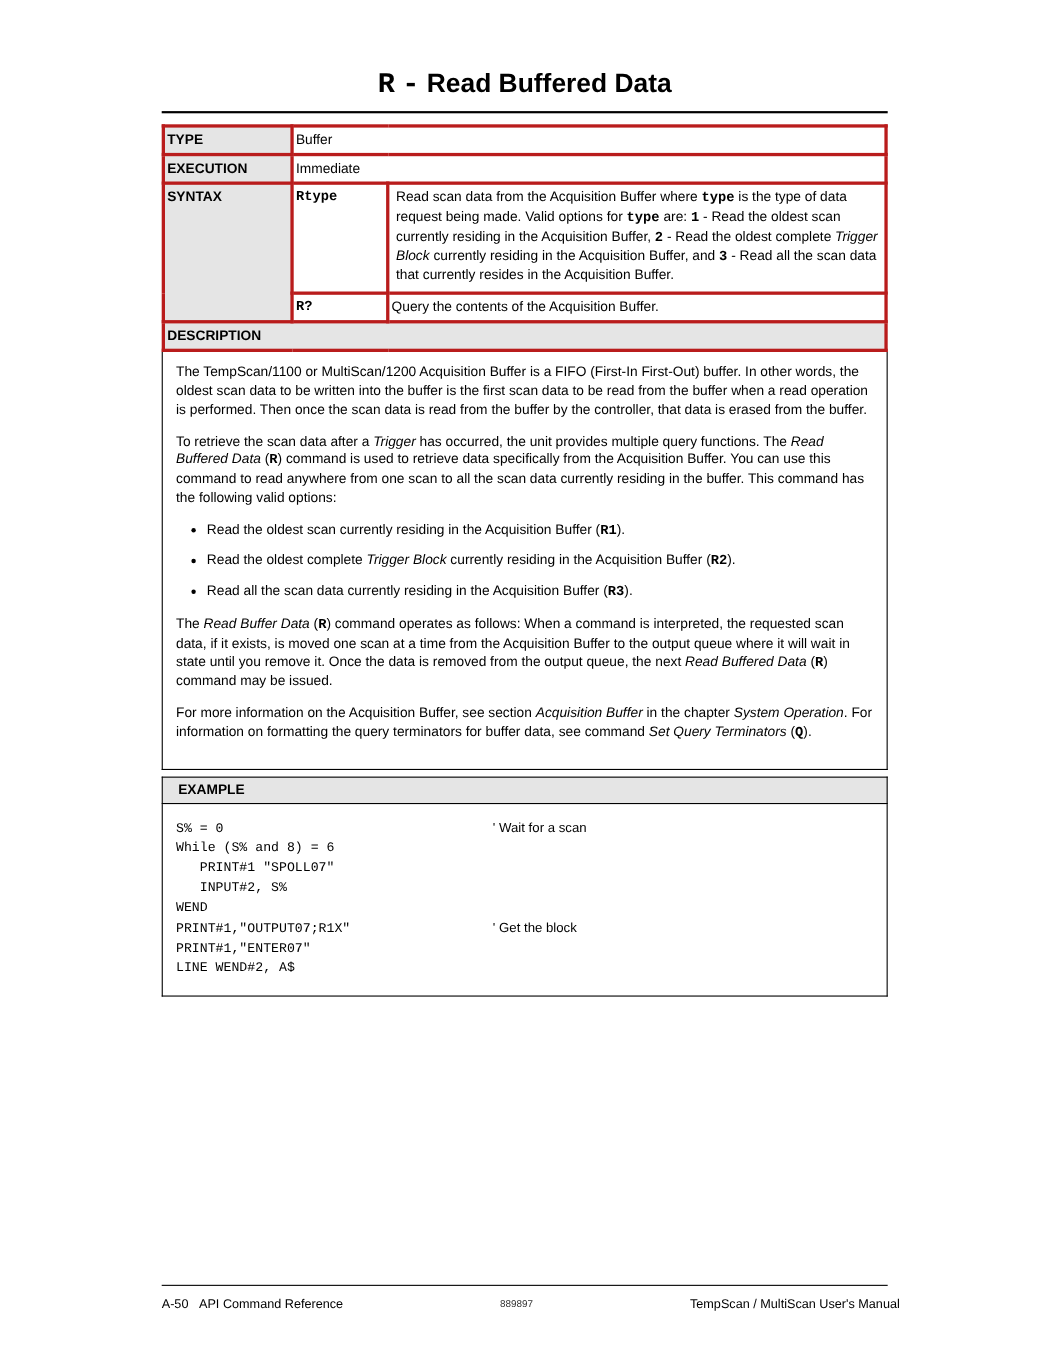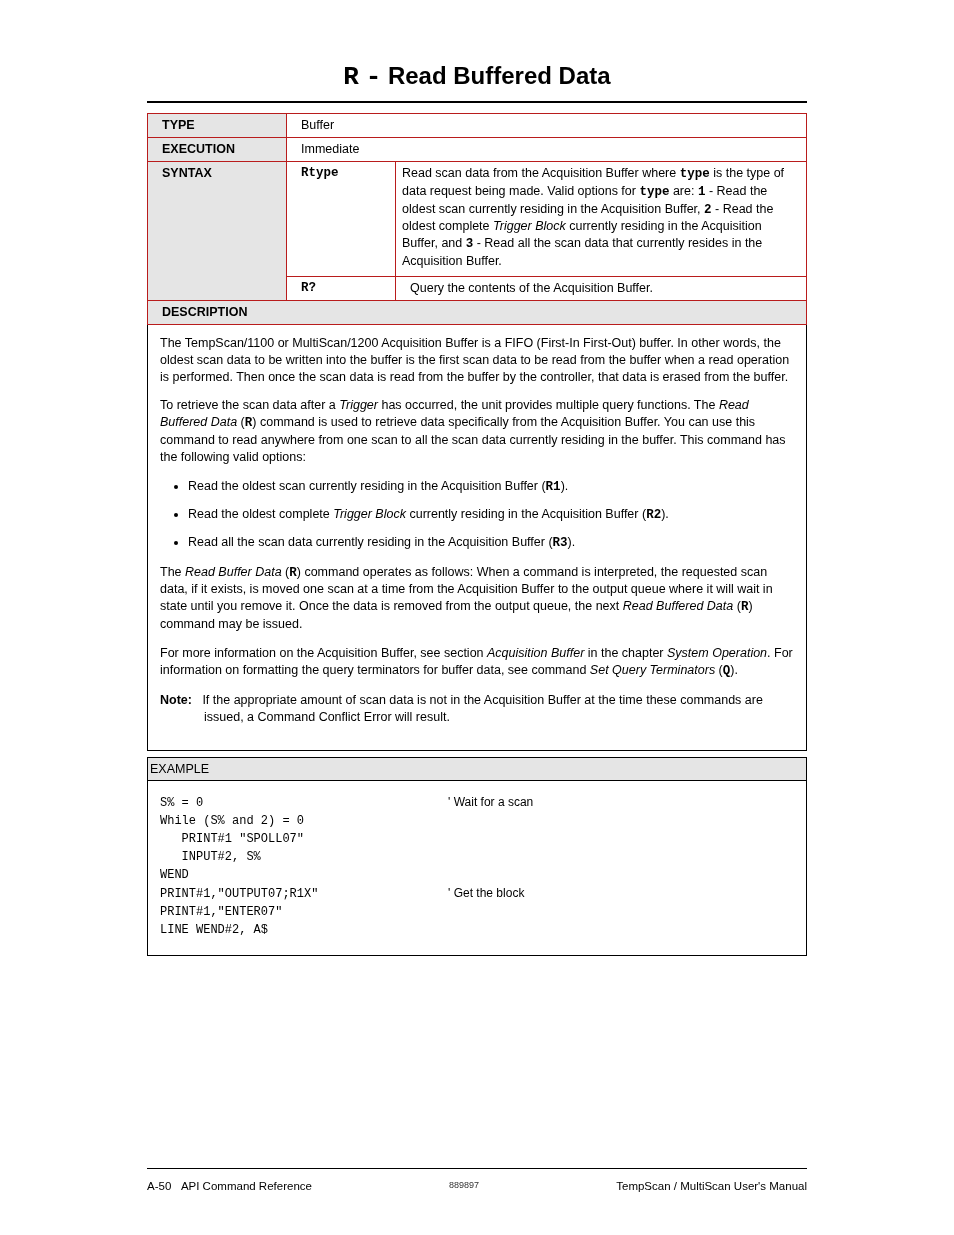--- a/index.html
+++ b/index.html
@@ -38,22 +38,22 @@
   hr.under-title {
     border: none;
     border-top: 2px solid #000;
     margin: 0 0 10px 0;
   }
   table.box {
     border-collapse: collapse;
     width: 100%;
   }
   table.box td, table.box th {
-    border: 1px solid #b91c1c;
-    padding: 3px 14px;
+    border: 3px solid #b91c1c;
+    padding: 3px 2px;
     vertical-align: top;
     text-align: left;
   }
   table.box th.section {
     background: #e5e5e5;
     font-weight: bold;
   }
   td.lbl {
     background: #e5e5e5;
     font-weight: bold;
@@ -79,23 +79,23 @@
   .note { margin: 0 0 12px 0; }
   .note .note-label { font-weight: bold; }
   .note .first-line { display: inline; }
   table.example-hdr {
     border-collapse: collapse;
     width: 100%;
   }
   table.example-hdr th {
     border: 1px solid #000;
     background: #e5e5e5;
-    font-weight: normal;
+    font-weight: bold;
     text-align: left;
-    padding: 3px 2px;
+    padding: 3px 14px;
   }
   .example-body {
     border: 1px solid #000;
     border-top: none;
     padding: 12px 12px 16px 12px;
     font-family: "Courier New", Courier, monospace;
     font-size: 12px;
     white-space: pre;
     line-height: 1.5;
   }
@@ -106,21 +106,21 @@
     position: absolute;
     left: 147px;
     right: 147px;
     border: none;
     border-top: 1.5px solid #000;
     bottom: 60px;
   }
   .footer {
     position: absolute;
     left: 147px;
-    right: 147px;
+    right: 136px;
     bottom: 40px;
     display: flex;
     justify-content: space-between;
     font-size: 11.5px;
   }
   .footer .center {
     font-size: 9px;
     color: #333;
   }
 </style>
@@ -183,38 +183,34 @@
     </ul>
 
     <p>
       <span>The </span><span class="ital">Read Buffer Data</span><span> (</span><span class="mono">R</span><span>) command operates as follows: When a command is interpreted, the requested scan data, if it exists, is moved one scan at a time from the Acquisition Buffer to the output queue where it will wait in state until you remove it.  Once the data is removed from the output queue, the next </span><span class="ital">Read Buffered Data</span><span> (</span><span class="mono">R</span><span>) command may be issued.</span>
     </p>
 
     <p>
       <span>For more information on the Acquisition Buffer, see section </span><span class="ital">Acquisition Buffer</span><span> in the chapter </span><span class="ital">System Operation</span><span>.  For information on formatting the query terminators for buffer data, see command </span><span class="ital">Set Query Terminators</span><span> (</span><span class="mono">Q</span><span>).</span>
     </p>
 
-    <div class="note" style="padding-left: 44px; text-indent: -44px;">
-      <span class="note-label">Note:</span>
-      <span class="first-line">&nbsp;&nbsp;</span><span style="display:inline">If the appropriate amount of scan data is not in the Acquisition Buffer at the time these commands are issued, a Command Conflict Error will result.</span>
-    </div>
 
   </div>
 
   <div style="height:6px"></div>
 
   <table class="example-hdr">
     <tbody>
         <tr>
           <th>EXAMPLE</th>
         </tr>
   </tbody>
     </table>
   <div class="example-body" id="example-body"><span>S% = 0                                  </span><span class="comment">' Wait for a scan</span>
-<span>While (S% and 2) = 0</span>
+<span>While (S% and 8) = 6</span>
 <span>   PRINT#1 "SPOLL07"</span>
 <span>   INPUT#2, S%</span>
 <span>WEND</span>
 <span>PRINT#1,"OUTPUT07;R1X"                  </span><span class="comment">' Get the block</span>
 <span>PRINT#1,"ENTER07"</span>
 <span>LINE WEND#2, A$</span>
 </div>
 
   <hr class="footer-rule">
   <div class="footer">

